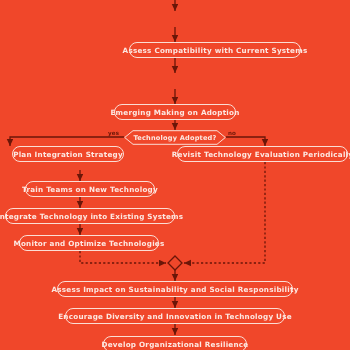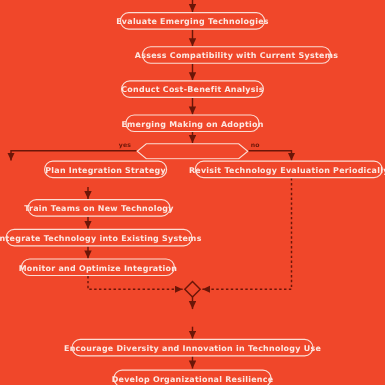--- a/index.html
+++ b/index.html
@@ -103,70 +103,68 @@
       <path d="M80,251 L80,263 L166,263" marker-end="url(#arrow)" stroke-dasharray="2.2 2.2"></path>
       <path d="M265,162 L265,263 L184,263" marker-end="url(#arrow)" stroke-dasharray="2.2 2.2"></path>
 
       <line x1="175" y1="269" x2="175" y2="281" marker-end="url(#arrow)"></line>
       <line x1="175" y1="297" x2="175" y2="308" marker-end="url(#arrow)"></line>
       <line x1="175" y1="324" x2="175" y2="335" marker-end="url(#arrow)"></line>
     </g>
     <polygon points="175,256 182,263 175,270 168,263" fill="none" stroke="#6B1608" stroke-width="1.3"></polygon>
   </svg>
 
-  <div class="node" style="left:109px; top:11px; width:132px;">
-    <span>Evaluate Emerging Technologies</span>
-  </div>
 
   <div class="node" style="left:89px; top:42px; width:172px;margin-left:40px;">
     <span>Assess Compatibility with Current Systems</span>
   </div>
 
-  <div class="node" style="left:110px; top:73px; width:130px;">
-    <span>Conduct Cost-Benefit Analysis</span>
-  </div>
 
   <div class="node" style="left:114px; top:104px; width:122px;">
     <span>Emerging Making on Adoption</span>
   </div>
 
   <div class="decision" style="left:124px; top:130px; width:102px;">
     <svg class="dshape" viewBox="0 0 102 15" preserveAspectRatio="none">
       <polygon points="9,0.7 93,0.7 101.3,7.5 93,14.3 9,14.3 0.7,7.5" fill="none" stroke="#FBDDD4" stroke-width="1"></polygon>
     </svg>
+    <span class="dlabel">Technology Adopted?</span>
   </div>
 
   <div class="edge-label" style="left:108px; top:130px;">
     <span>yes</span>
   </div>
 
   <div class="edge-label" style="left:228px; top:130px;">
     <span>no</span>
   </div>
 
-  <div class="node" style="left:40px; top:146px; width:112px;">
+  <div class="node" style="left:12px; top:146px; width:112px;">
     <span>Plan Integration Strategy</span>
   </div>
 
   <div class="node" style="left:177px; top:146px; width:171px;">
     <span>Revisit Technology Evaluation Periodically</span>
   </div>
 
   <div class="node" style="left:25px; top:181px; width:130px;text-align:center;">
     <span>Train Teams on New Technology</span>
   </div>
 
   <div class="node" style="left:5px; top:208px; width:170px;">
     <span>Integrate Technology into Existing Systems</span>
   </div>
 
   <div class="node" style="left:19px; top:235px; width:140px;">
-    <span>Monitor and Optimize Integration</span>
+    <span>Monitor and Optimize Technologies</span>
   </div>
 
+  <div class="node" style="left:57px; top:281px; width:236px;">
+    <span>Assess Impact on Sustainability and Social Responsibility</span>
+  </div>
 
   <div class="node" style="left:65px; top:308px; width:220px;">
     <span>Encourage Diversity and Innovation in Technology Use</span>
   </div>
 
   <div class="node" style="left:103px; top:336px; width:144px;">
     <span>Develop Organizational Resilience</span>
   </div>
 
 </div>

